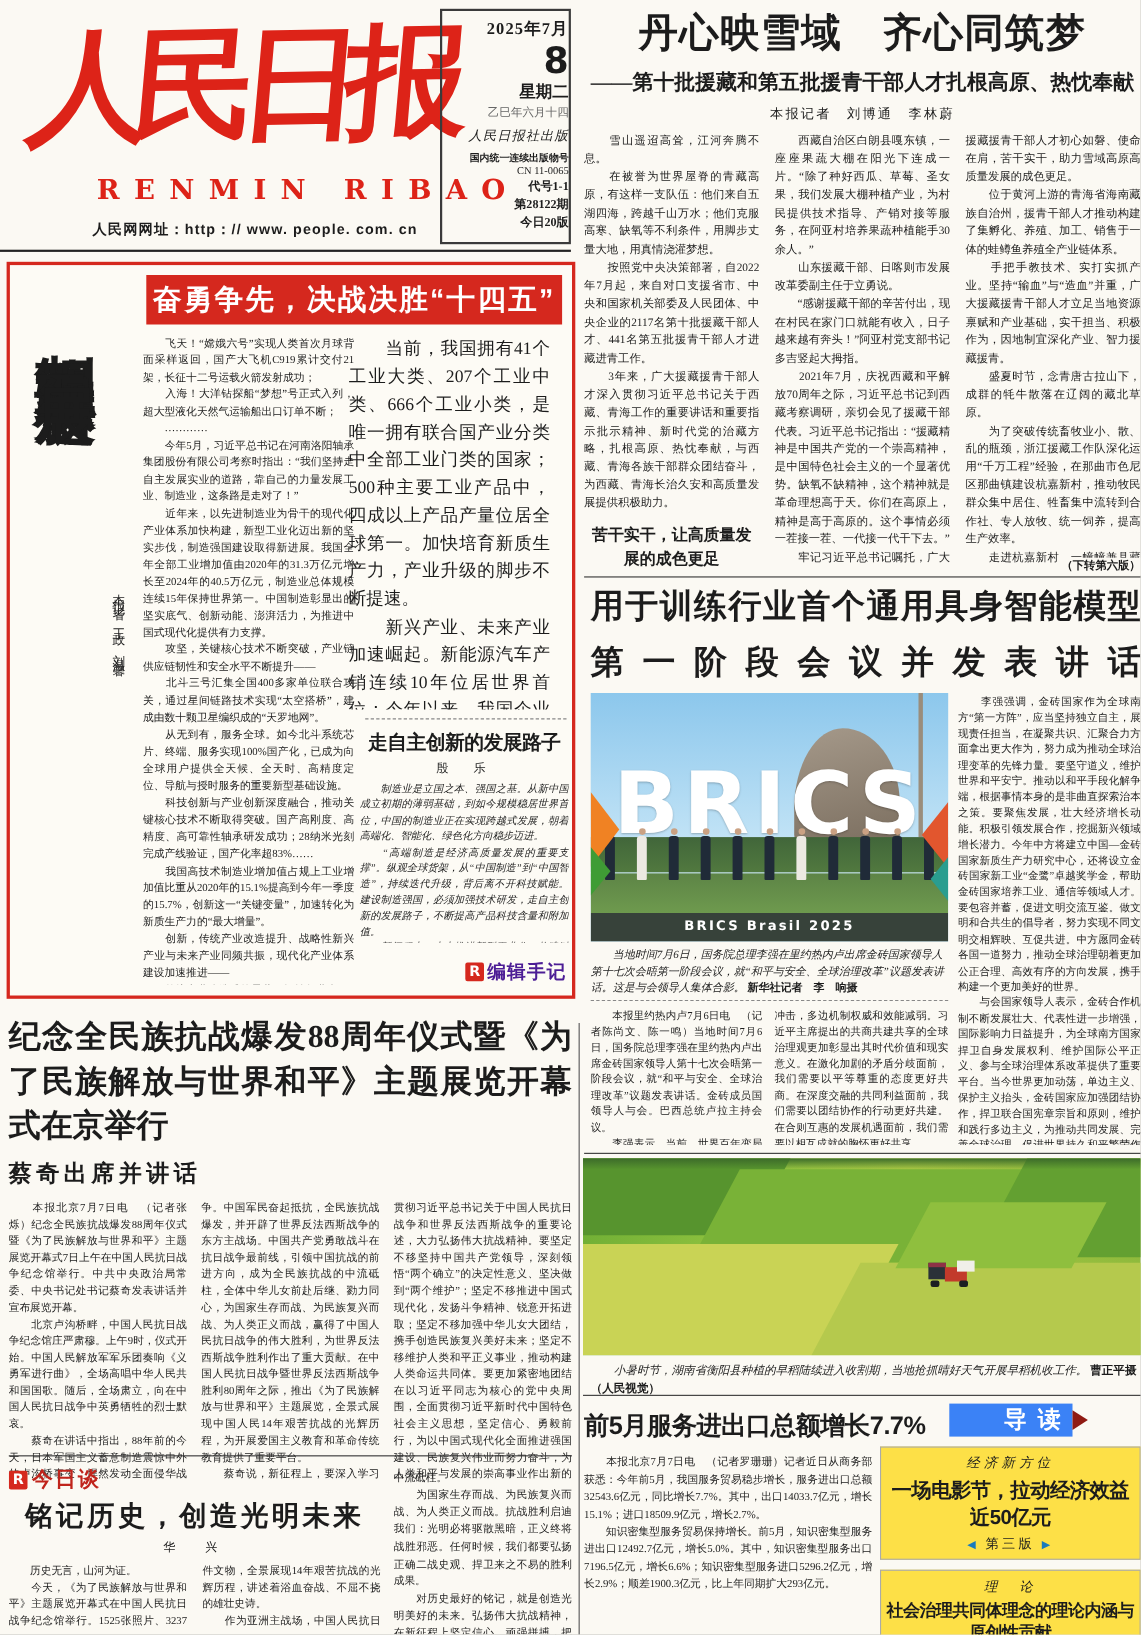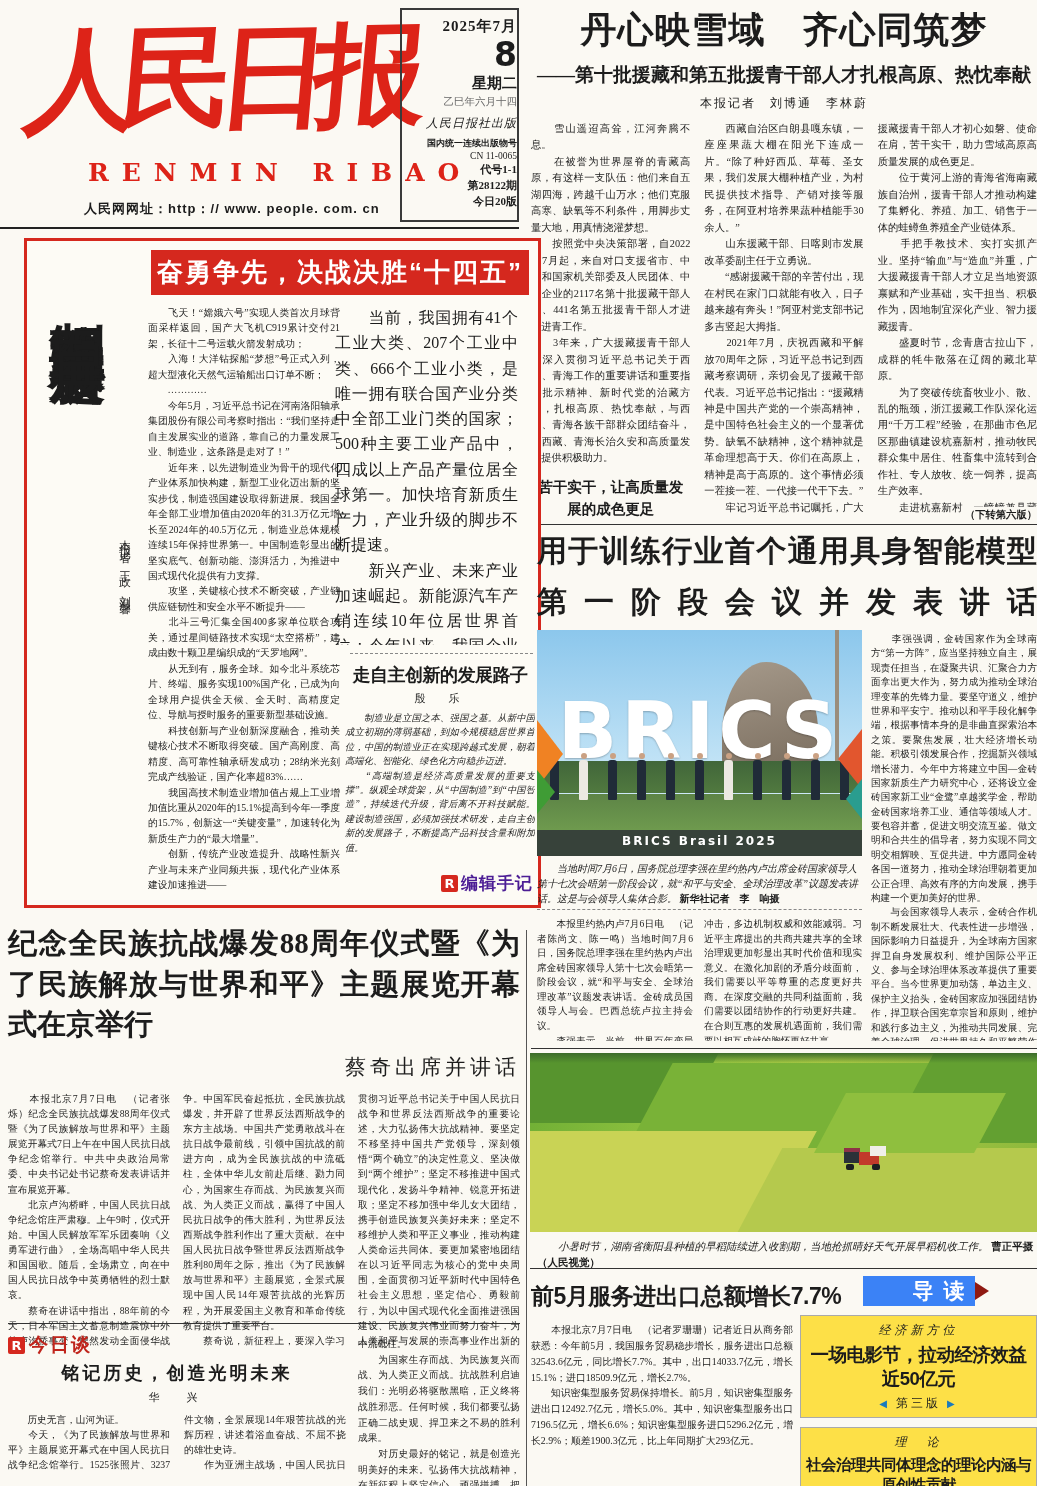--- a/index.html
+++ b/index.html
@@ -46,21 +46,21 @@
     font-size:10.3px; line-height:1.6; }
   .a1-body .sechead { font-family:"Liberation Sans", sans-serif; font-weight:bold;
     font-size:14.5px; line-height:1.55; text-align:center; margin:9px 0;
     white-space:normal; }
   .a1-jump { position:absolute; right:0; bottom:0; background:#fbf9f3;
     font-size:10.3px; font-weight:bold; padding-left:4px; }
   .rule-a1 { left:531px; top:524px; width:506px; height:1px; background:#333; }
 
   
   .a2 { left:6px; top:238px; width:517px; height:670px;
-    border:3px solid #d5281e; background:#fdfbf5;margin-left:18px; }
+    border:3px solid #d5281e; background:#fdfbf5; }
   .a2-banner { position:absolute; left:124px; top:9px; right:9px; height:45px;
     background:#d5281e; color:#fff; font-family:"Liberation Sans", sans-serif;
     font-weight:bold; font-size:26px; text-align:center; line-height:45px;
     letter-spacing:2px; }
   .a2-vhead { position:absolute; left:12px; top:36px; height:600px; width:78px;
     writing-mode:vertical-rl; text-orientation:upright;
     font-family:"Liberation Sans", sans-serif; font-weight:bold; font-size:56px;
     letter-spacing:3px; line-height:78px; text-align:justify; }
   .a2-vbyl { position:absolute; left:90px; top:290px; height:230px;
     writing-mode:vertical-rl; text-orientation:upright; font-size:11.5px;
@@ -180,35 +180,35 @@
     margin-top:4px; line-height:1.3; }
   .dd-t1 { font-size:18.5px; letter-spacing:-0.5px; }
   .dd-t2 { font-size:15.5px; letter-spacing:-0.5px; }
   .dd-nav { margin-top:4px; font-size:12px; letter-spacing:3px; }
   .dd-arrow { color:#1a7abc; font-size:10px; }
 
   
   .a4 { left:8px; top:923px; width:512px; }
   .a4 h1 { font-family:"Liberation Serif", serif; font-weight:bold; font-size:29px;
     line-height:1.4; text-align:justify; }
-  .a4 .sub { font-family:"Liberation Sans", sans-serif; font-weight:normal;
-    font-size:21px; text-align:right; margin-top:8px; letter-spacing:4px; }
+  .a4 .sub { font-family:"Liberation Sans", sans-serif; font-weight:bold;
+    font-size:21px; text-align:left; margin-top:8px; letter-spacing:4px; }
   .a4-body { margin-top:10px; height:262px; overflow:hidden; column-count:3;
     column-gap:13px; column-fill:auto; font-size:9.7px; line-height:1.56; }
   .rule-a4 { left:8px; top:1323px; width:512px; height:1px; background:#333; }
   .vrule { left:526px; top:930px; width:1px; height:556px; background:#555; }
 
   
   .jrt { left:8px; top:1332px; width:512px; height:154px; overflow:hidden; }
   .jrt-left { position:absolute; left:0; top:0; width:338px; }
   .jrt-logo { display:flex; align-items:center; gap:4px; }
   .jrt-logo .txt { color:#c0241b; font-family:"Liberation Sans", sans-serif;
     font-weight:bold; font-size:19px; letter-spacing:2px; }
   .jrt h2 { font-family:"Liberation Sans", sans-serif; font-weight:bold;
-    font-size:18px; letter-spacing:3px; text-align:center; margin-top:3px; }
+    font-size:25px; letter-spacing:3px; text-align:center; margin-top:3px; }
   .jrt .auth { text-align:center; font-size:11px; letter-spacing:8px; margin-top:5px; }
   .jrt-cols { margin-top:7px; column-count:2; column-gap:14px; column-fill:auto;
     height:70px; overflow:hidden; font-size:9.7px; line-height:1.56; }
   .jrt-right { position:absolute; left:350px; top:4px; width:162px; height:150px;
     overflow:hidden; font-size:9.7px; line-height:1.62; }
 </style>
 </head>
 <body>
 
 <div class="sheet">

